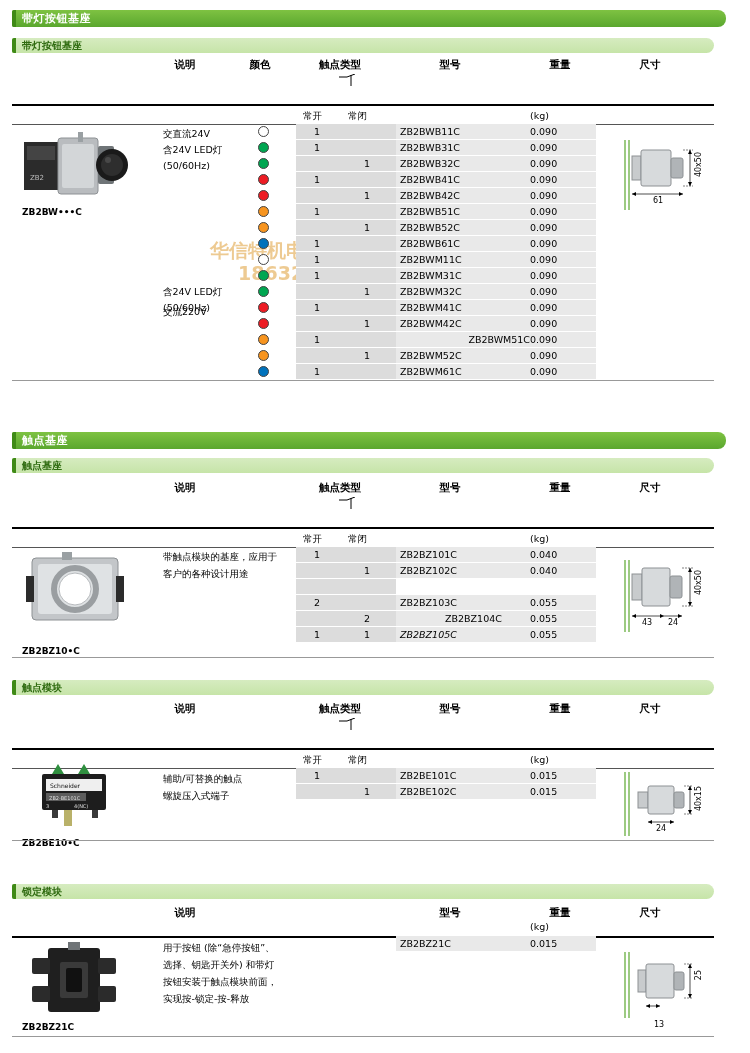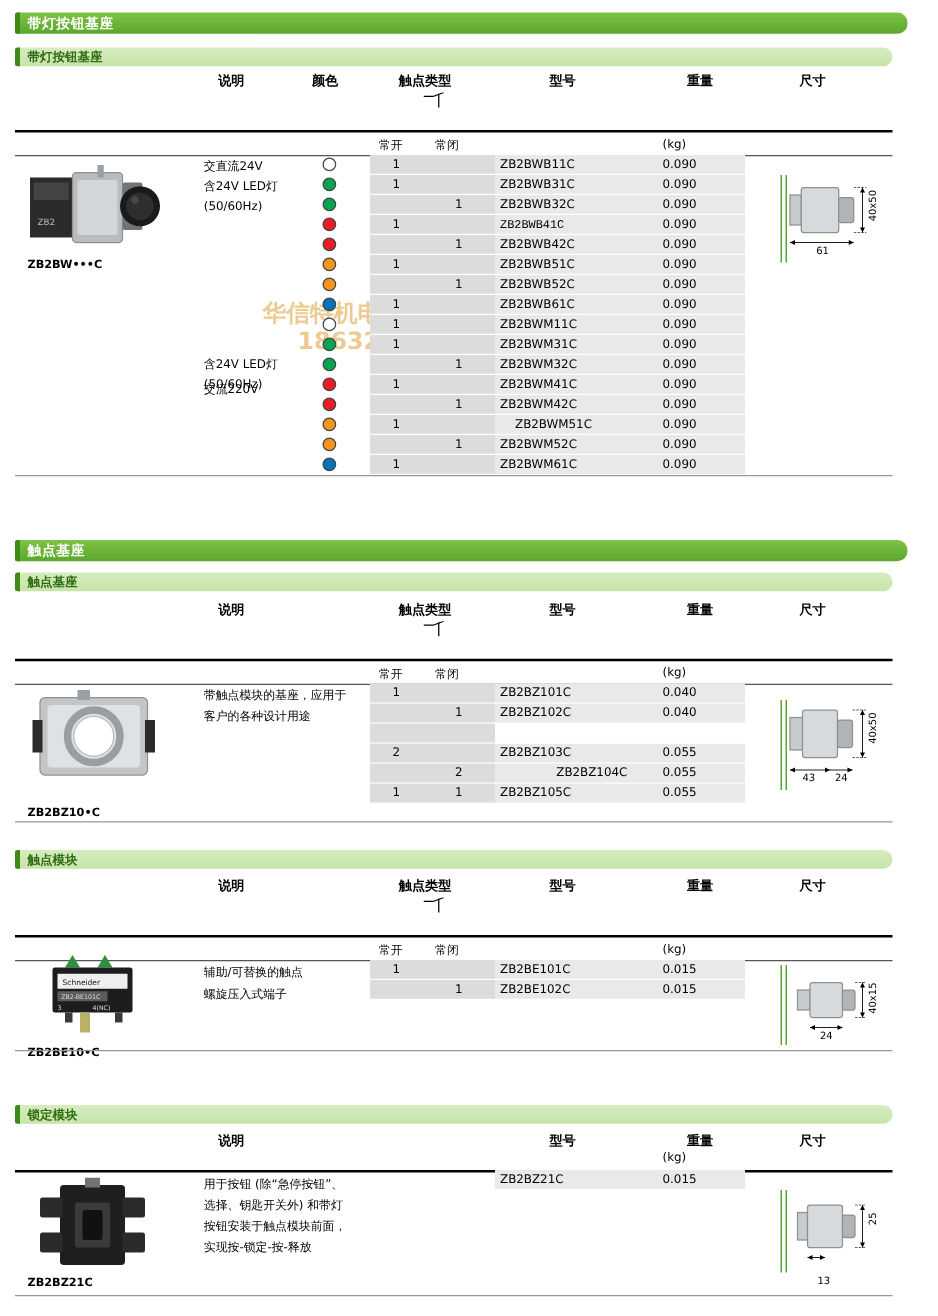--- a/index.html
+++ b/index.html
@@ -179,21 +179,21 @@
       <div class="cell l" style="left: 400px; width: 130px;">ZB2BWB32C</div>
       <div class="cell l" style="left: 530px; width: 50px;">0.090</div>
       <div class="rule thin" style="left: 296px; top: 15px; width: 300px; background: rgb(255, 255, 255);"></div>
     </div>
     <div class="row" style="position: absolute; left: 0px; top: 48px; width: 750px; height: 16px;">
       <div class="shade" style="left: 296px; width: 100px;"></div>
       <div class="shade" style="left: 396px; width: 200px; background: rgb(233, 233, 233);"></div>
       <div class="lamp" style="left: 258px; background: rgb(237, 28, 36);"></div>
       <div class="cell c" style="left: 296px; width: 42px;">1</div>
       <div class="cell c" style="left: 342px; width: 50px;"></div>
-      <div class="cell l" style="left: 400px; width: 130px; font-family: Liberation Mono, monospace;">ZB2BWB41C</div>
+      <div class="cell l" style="left: 400px; width: 130px;">ZB2BWB41C</div>
       <div class="cell l" style="left: 530px; width: 50px;">0.090</div>
       <div class="rule thin" style="left: 296px; top: 15px; width: 300px; background: rgb(255, 255, 255);"></div>
     </div>
     <div class="row" style="position: absolute; left: 0px; top: 64px; width: 750px; height: 16px;">
       <div class="shade" style="left: 296px; width: 100px;"></div>
       <div class="shade" style="left: 396px; width: 200px; background: rgb(233, 233, 233);"></div>
       <div class="lamp" style="left: 258px; background: rgb(237, 28, 36);"></div>
       <div class="cell c" style="left: 296px; width: 42px;"></div>
       <div class="cell c" style="left: 342px; width: 50px;">1</div>
       <div class="cell l" style="left: 400px; width: 130px;">ZB2BWB42C</div>
@@ -279,21 +279,21 @@
       <div class="cell l" style="left: 400px; width: 130px;">ZB2BWM42C</div>
       <div class="cell l" style="left: 530px; width: 50px;">0.090</div>
       <div class="rule thin" style="left: 296px; top: 15px; width: 300px; background: rgb(255, 255, 255);"></div>
     </div>
     <div class="row" style="position: absolute; left: 0px; top: 208px; width: 750px; height: 16px;">
       <div class="shade" style="left: 296px; width: 100px;"></div>
       <div class="shade" style="left: 396px; width: 200px; background: rgb(233, 233, 233);"></div>
       <div class="lamp" style="left: 258px; background: rgb(247, 148, 30);"></div>
       <div class="cell c" style="left: 296px; width: 42px;">1</div>
       <div class="cell c" style="left: 342px; width: 50px;"></div>
-      <div class="cell l" style="left: 412px; width: 130px;">ZB2BWM51C</div>
+      <div class="cell l" style="left: 400px; width: 130px; text-align: right;">ZB2BWM51C</div>
       <div class="cell l" style="left: 530px; width: 50px;">0.090</div>
       <div class="rule thin" style="left: 296px; top: 15px; width: 300px; background: rgb(255, 255, 255);"></div>
     </div>
     <div class="row" style="position: absolute; left: 0px; top: 224px; width: 750px; height: 16px;">
       <div class="shade" style="left: 296px; width: 100px;"></div>
       <div class="shade" style="left: 396px; width: 200px; background: rgb(233, 233, 233);"></div>
       <div class="lamp" style="left: 258px; background: rgb(247, 148, 30);"></div>
       <div class="cell c" style="left: 296px; width: 42px;"></div>
       <div class="cell c" style="left: 342px; width: 50px;">1</div>
       <div class="cell l" style="left: 400px; width: 130px;">ZB2BWM52C</div>
@@ -419,21 +419,21 @@
       <div class="cell c" style="left: 342px; width: 50px;">2</div>
       <div class="cell l" style="left: 400px; width: 130px; margin-left: 45px;">ZB2BZ104C</div>
       <div class="cell l" style="left: 530px; width: 50px;">0.055</div>
       <div class="rule thin" style="left: 296px; top: 15px; width: 300px; background: rgb(255, 255, 255);"></div>
     </div>
     <div class="row" style="position: absolute; left: 0px; top: 80px; width: 750px; height: 16px;">
       <div class="shade" style="left: 296px; width: 100px;"></div>
       <div class="shade" style="left: 396px; width: 200px; background: rgb(233, 233, 233);"></div>
       <div class="cell c" style="left: 296px; width: 42px;">1</div>
       <div class="cell c" style="left: 342px; width: 50px;">1</div>
-      <div class="cell l" style="left: 400px; width: 130px;">ZB2BZ105C</div>
+      <div class="cell l" style="left: 400px; width: 130px; font-style: italic;">ZB2BZ105C</div>
       <div class="cell l" style="left: 530px; width: 50px;">0.055</div>
       <div class="rule thin" style="left: 296px; top: 15px; width: 300px; background: rgb(255, 255, 255);"></div>
     </div>
     <div class="rule thin" style="position: absolute; left: 12px; top: 110px; width: 702px; background: rgb(153, 153, 153);"></div>
   </div>
 
 <div class="dim" style="left:620px; top:560px;">
   <svg width="110" height="80" viewBox="0 0 110 80">
     <line x1="5" y1="0" x2="5" y2="72" stroke="#5aa72e" stroke-width="1.2"></line>
     <line x1="9" y1="0" x2="9" y2="72" stroke="#5aa72e" stroke-width="1.2"></line>

